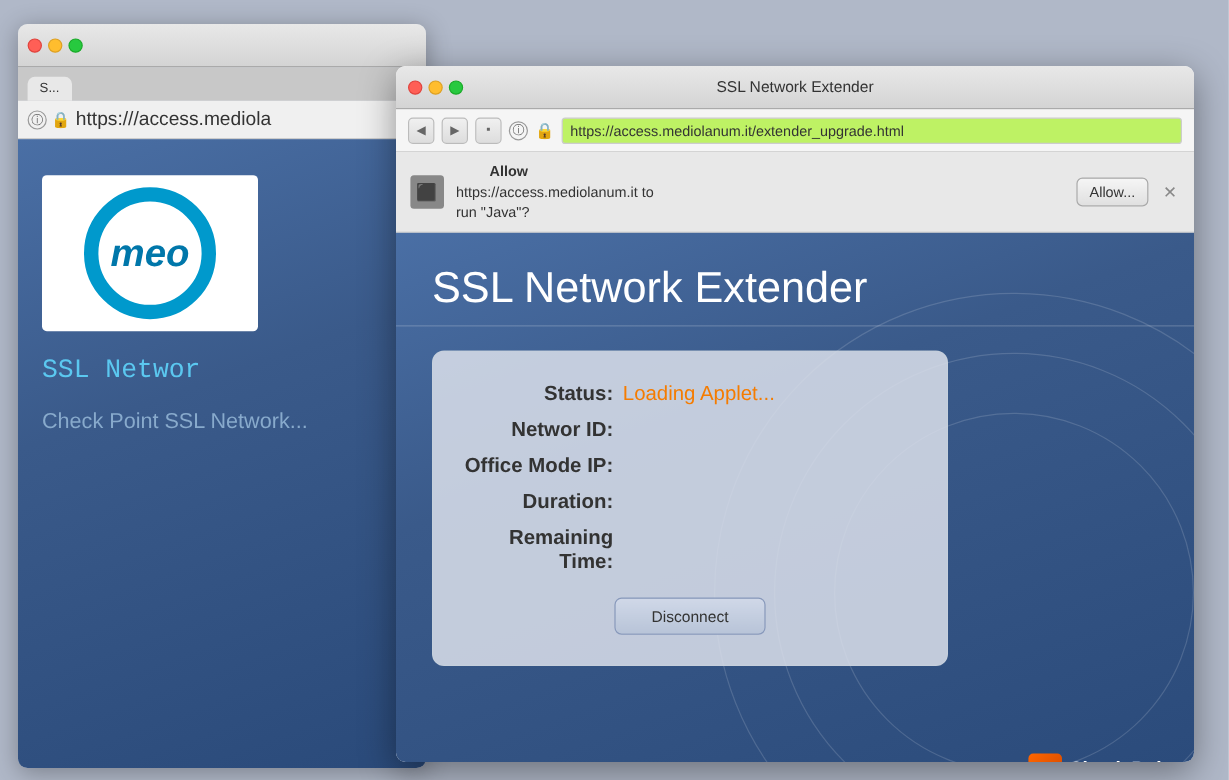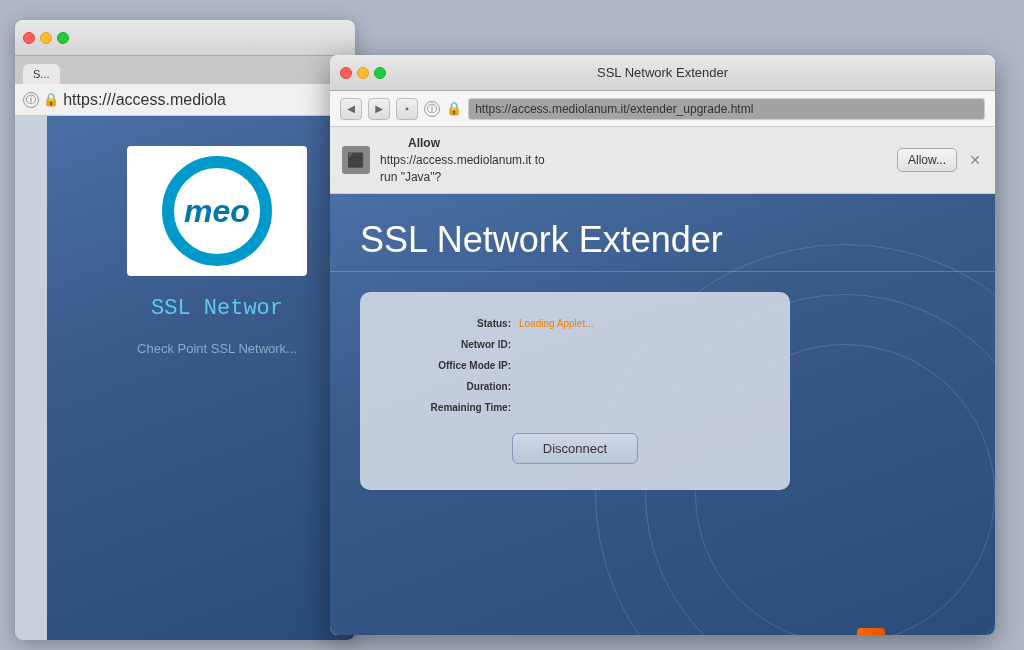--- a/index.html
+++ b/index.html
@@ -78,24 +78,23 @@
     .bg-address-text {
       font-size: 16px;
       color: #333;
     }
     .bg-content {
       width: 100%;
       height: calc(100% - 96px);
       background: linear-gradient(160deg, #4a6fa5 0%, #3a5a8a 40%, #2a4a7a 100%);
       display: flex;
       flex-direction: column;
-      align-items: center;
+      align-items: flex-start;
       padding: 30px 20px;
       gap: 20px;
-      margin-left: 32px;
     }
     .meo-logo-area {
       width: 180px;
       height: 130px;
       background: white;
       border-radius: 4px;
       display: flex;
       align-items: center;
       justify-content: center;
       overflow: hidden;
@@ -114,21 +113,21 @@
       font-style: italic;
     }
     .bg-ssl-text {
       color: #5bc8f0;
       font-size: 22px;
       font-weight: 300;
       font-family: Liberation Mono, monospace;
     }
     .bg-bottom-text {
       color: #88aacc;
-      font-size: 13px;
+      font-size: 18px;
     }
 
     
     .fg-window {
       position: absolute;
       top: 55px;
       left: 330px;
       width: 665px;
       height: 580px;
       background: white;
@@ -189,21 +188,21 @@
       font-size: 10px;
       color: #666;
     }
     .lock-icon {
       color: #2a8a2a;
       font-size: 13px;
     }
     .address-input {
       flex: 1;
       height: 22px;
-      background: #a3a3a3;
+      background: #bef264;
       border: 1px solid #ccc;
       border-radius: 3px;
       padding: 0 6px;
       font-size: 12px;
       color: #333;
     }
 
     
     .blocking-bar {
       background: #e8e8e8;
@@ -308,21 +307,21 @@
       border: 1px solid rgba(200,210,220,0.7);
       padding: 25px 20px 20px;
       width: 430px;
       position: relative;
       z-index: 2;
     }
     .status-row {
       display: flex;
       align-items: flex-end;
       margin-bottom: 10px;
-      font-size: 10px;
+      font-size: 17px;
     }
     .status-label {
       text-align: right;
       width: 130px;
       font-weight: 600;
       color: #333;
       margin-right: 8px;
     }
     .status-value {
       color: #f57c00;

